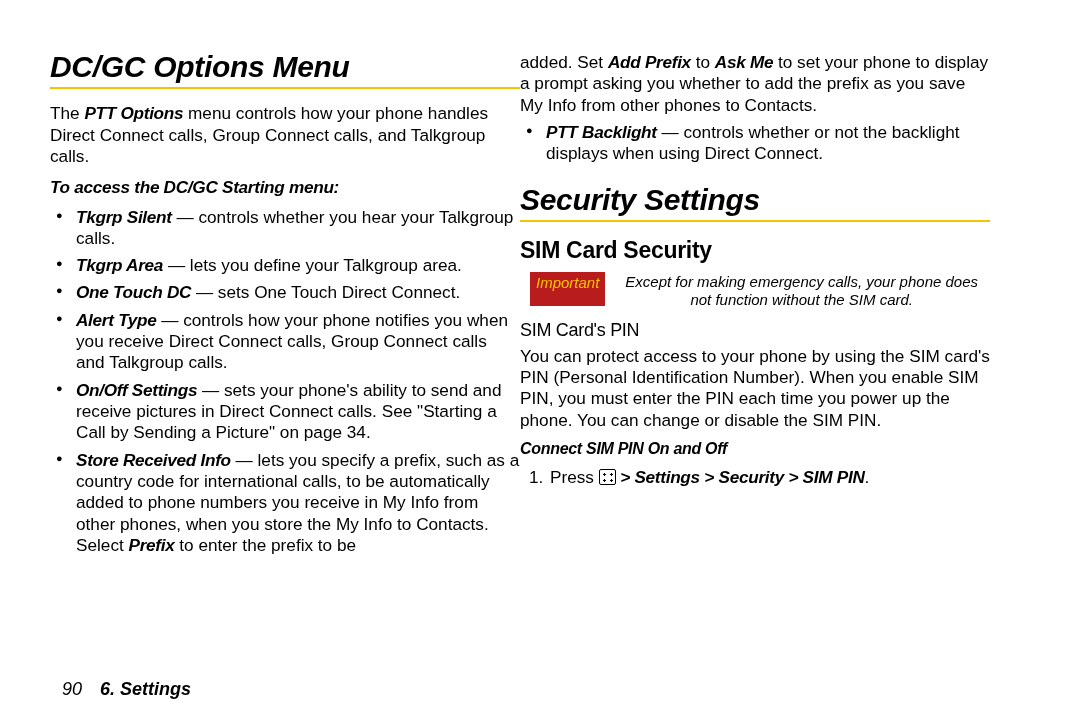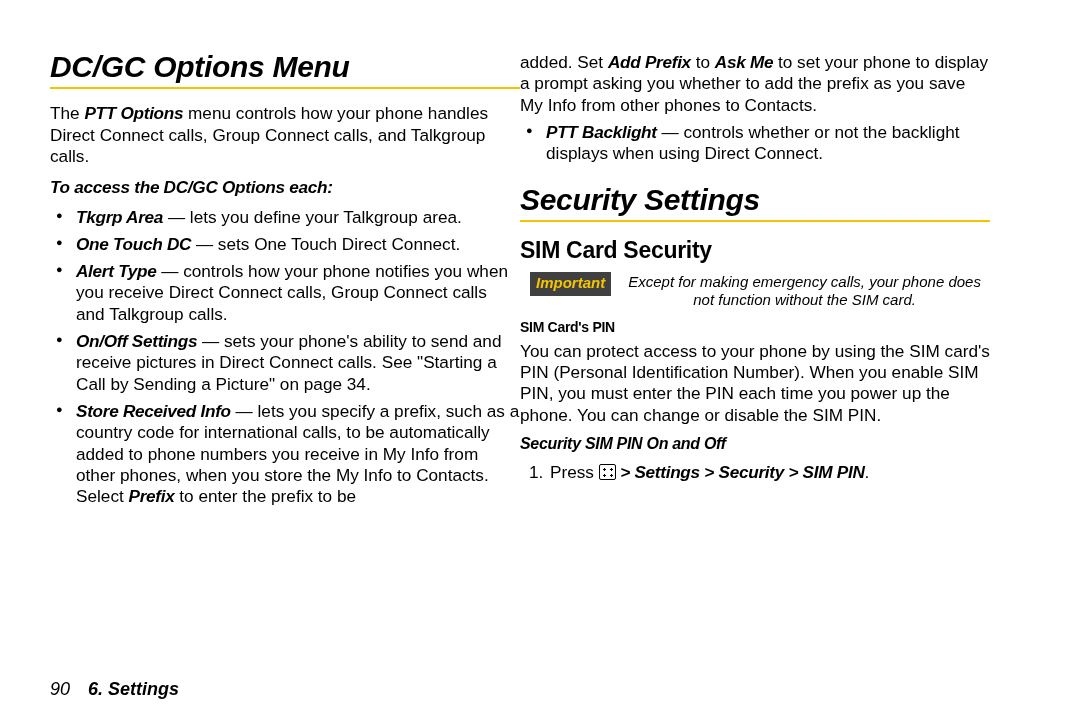--- a/index.html
+++ b/index.html
@@ -31,22 +31,22 @@
     border-bottom: 2px solid #f4c400;
     letter-spacing: -0.3px;
   }
   h2.subsection {
     font-weight: bold;
     font-size: 23px;
     margin: 14px 0 6px 0;
     letter-spacing: -0.3px;
   }
   h3.minor {
-    font-weight: bold;
-    font-size: 14px;
+    font-weight: normal;
+    font-size: 18px;
     margin: 10px 0 4px 0;
     letter-spacing: -0.3px;
   }
   .intro {
     margin: 14px 0 10px 0;
   }
   .access-line {
     font-style: italic;
     font-weight: bold;
     margin: 8px 0 8px 0;
@@ -92,37 +92,37 @@
     background-size: 3px 3px;
     background-repeat: no-repeat;
   }
   .important-box {
     display: flex;
     gap: 8px;
     margin: 8px 0 8px 10px;
     font-size: 15px;
   }
   .important-label {
-    background: #404040;
+    background: #b91c1c;
     color: #f4c400;
     font-style: italic;
-    padding: 2px 6px 3px 6px;
-    font-weight: bold;
+    padding: 2px 6px 13px 6px;
+    font-weight: normal;
     align-self: flex-start;
   }
   .important-text {
     font-style: italic;
     flex: 1;
     line-height: 1.2;
     padding-top:1px;
     text-align:center;
   }
   .footer {
     position: absolute;
-    left: 50px;
+    left: 62px;
     bottom: 20px;
     font-style: italic;
     font-size: 18px;
   }
   .footer .pageno { font-weight: normal; margin-right: 18px; font-style: italic;}
   .footer .chap { font-weight: bold; font-style: italic;}
   ol.numbered { margin:4px 0 0 0; padding-left: 28px;}
   ol.numbered li { padding-left: 2px; margin: 3px 0;}
   .para { margin: 4px 0 6px 0;}
 </style>
@@ -131,23 +131,24 @@
 
 <div class="page">
 
   <div class="col">
     <h1 class="section">DC/GC Options Menu</h1>
 
     <div class="intro">
       <span>The </span><span class="bi">PTT Options</span><span> menu controls how your phone handles Direct Connect calls, Group Connect calls, and Talkgroup calls.</span>
     </div>
 
-    <div class="access-line">To access the DC/GC Options each:</div>
+    <div class="access-line">To access the DC/GC Starting menu:</div>
 
     <ul class="bullets">
+      <li><span class="bi">Tkgrp Silent</span><span> — controls whether you hear your Talkgroup calls.</span></li>
       <li><span class="bi">Tkgrp Area</span><span> — lets you define your Talkgroup area.</span></li>
       <li><span class="bi">One Touch DC</span><span> — sets One Touch Direct Connect.</span></li>
       <li><span class="bi">Alert Type</span><span> — controls how your phone notifies you when you receive Direct Connect calls, Group Connect calls and Talkgroup calls.</span></li>
       <li><span class="bi">On/Off Settings</span><span> — sets your phone's ability to send and receive pictures in Direct Connect calls. See "Starting a Call by Sending a Picture" on page 34.</span></li>
       <li><span class="bi">Store Received Info</span><span> — lets you specify a prefix, such as a country code for international calls, to be automatically added to phone numbers you receive in My Info from other phones, when you store the My Info to Contacts. Select </span><span class="bi">Prefix</span><span> to enter the prefix to be</span></li>
     </ul>
   </div>
 
   <div class="col">
     <div class="para" style="margin-top:4px">
@@ -161,21 +162,21 @@
     <h2 class="subsection">SIM Card Security</h2>
 
     <div class="important-box">
       <div class="important-label">Important</div>
       <div class="important-text">Except for making emergency calls, your phone does not function without the SIM card.</div>
     </div>
 
     <h3 class="minor">SIM Card's PIN</h3>
     <div class="para">You can protect access to your phone by using the SIM card's PIN (Personal Identification Number). When you enable SIM PIN, you must enter the PIN each time you power up the phone. You can change or disable the SIM PIN.</div>
 
-    <div class="access-line" style="font-size:16px">Security SIM PIN On and Off</div>
+    <div class="access-line" style="font-size:16px">Connect SIM PIN On and Off</div>
     <ol class="numbered">
       <li>
         <span>Press </span><span class="icon-apps"></span><span class="bi"> &gt; Settings &gt; Security &gt; SIM PIN</span><span>.</span>
       </li>
     </ol>
   </div>
 </div>
 
 <div class="footer">
   <span class="pageno">90</span><span class="chap">6. Settings</span>

